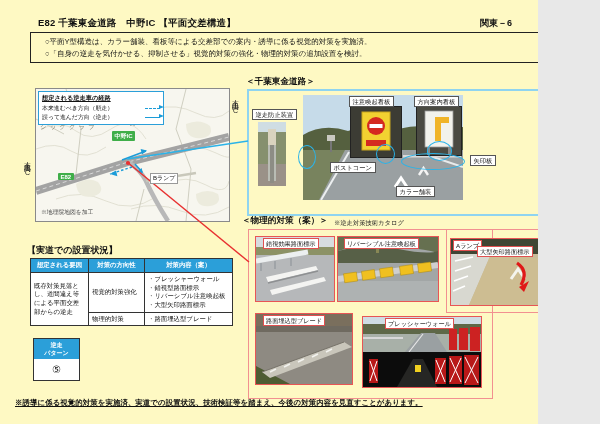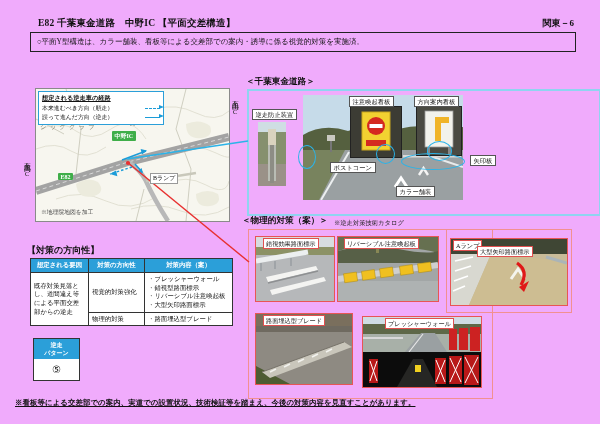--- a/index.html
+++ b/index.html
@@ -1,23 +1,23 @@
 <!DOCTYPE html>
 <html><head>
 <meta charset="utf-8">
 <style>
   html,body{margin:0;padding:0;background:#e8e8e8}
-  .slide{position:relative;width:600px;height:424px;background:#f0abfc;overflow:hidden;
-         font-family:Liberation Serif, serif;color:#111}
+  .slide{position:relative;width:538px;height:424px;background:#fef9c3;overflow:hidden;
+         font-family:Liberation Sans, sans-serif;color:#111}
   .abs{position:absolute}
   .pre{white-space:pre-line}
   
   .title{left:38px;top:17px;font-size:9.5px;font-weight:bold;letter-spacing:.2px}
   .pagenum{right:26px;top:17px;font-size:9px;font-weight:bold}
-  .summary{left:30px;top:32px;width:532px;border:1.2px solid #222;padding:3px 6px;
+  .summary{left:30px;top:32px;width:532px;border:1.2px solid #222;padding:3px 14px;
            font-size:7.5px;line-height:1.55}
   
   .map{left:35px;top:88px;width:193px;height:132px;border:1px solid #8a8a8a;background:#f8f8f2}
   .legend{left:2px;top:2px;width:118px;background:#fff;border:1px solid #2b9fd9;
           padding:2px 3px;z-index:6}
   .legend-title{font-size:6.2px;font-weight:bold;text-decoration:underline;margin-bottom:1px}
   .legend-row{display:flex;justify-content:space-between;align-items:center;font-size:5.9px;line-height:1.5}
   .leg-arrow{display:inline-block;position:relative;width:15px;height:0;border-top:1.6px dashed #1b9cd8;margin-left:3px}
   .leg-arrow.solid{border-top-style:solid}
   .leg-arrow::after{content:'';position:absolute;right:-4px;top:-3.6px;
@@ -54,20 +54,21 @@
 </head>
 <body>
 
 <div class="slide">
 
   <div class="abs title">E82 千葉東金道路　中野IC 【平面交差構造】</div>
   <div class="abs pagenum">関東－6</div>
 
   <div class="abs summary">
     <div>○平面Y型構造は、カラー舗装、看板等による交差部での案内・誘導に係る視覚的対策を実施済。</div>
+    <div>○「自身の逆走を気付かせる、抑制させる」視覚的対策の強化・物理的対策の追加設置を検討。</div>
   </div>
 
   <div class="abs map">
     <svg width="193" height="132" viewBox="0 0 193 132">
       <rect width="193" height="132" fill="#f7f6ef"></rect>
       <g stroke="#dcdacb" stroke-width="0.8" fill="none">
         <path d="M5 40 Q25 30 40 42 T75 40 T110 50"></path>
         <path d="M0 60 Q20 52 35 62 T70 58"></path>
         <path d="M120 20 Q140 14 160 24 T193 22"></path>
         <path d="M130 95 Q150 85 170 96 T193 92"></path>
@@ -301,21 +302,21 @@
       <g stroke="#fff" stroke-width="1">
         <path d="M7 44 L14 64 M14 44 L7 64"></path>
         <path d="M73 43 L82 65 M82 43 L73 65"></path>
         <path d="M87 41 L98 65 M98 41 L87 65"></path>
         <path d="M102 40 L115 66 M115 40 L102 66"></path>
       </g>
       <rect x="52" y="48" width="6" height="7" fill="#f0d020"></rect>
     </svg>
   </div>
 
-  <div class="abs an-title">【対策の方向性】</div>
+  <div class="abs an-title">【実道での設置状況】</div>
   <table class="an-table">
     <colgroup>
         <col style="width:58px">
         <col style="width:56px">
         <col style="width:88px">
       </colgroup>
     <tbody>
         <tr>
       <th>想定される要因</th>
       <th>対策の方向性</th>
@@ -335,15 +336,15 @@
     </tr>
   </tbody>
     </table>
 
   <div class="abs badge">
     <div class="badge-h pre">逆走
 パターン</div>
     <div class="badge-v">⑤</div>
   </div>
 
-  <div class="abs footer">※看板等による交差部での案内、実道での設置状況、技術検証等を踏まえ、今後の対策内容を見直すことがあります。</div>
+  <div class="abs footer">※誘導に係る視覚的対策を実施済、実道での設置状況、技術検証等を踏まえ、今後の対策内容を見直すことがあります。</div>
 
 </div>
 
 </body></html>

